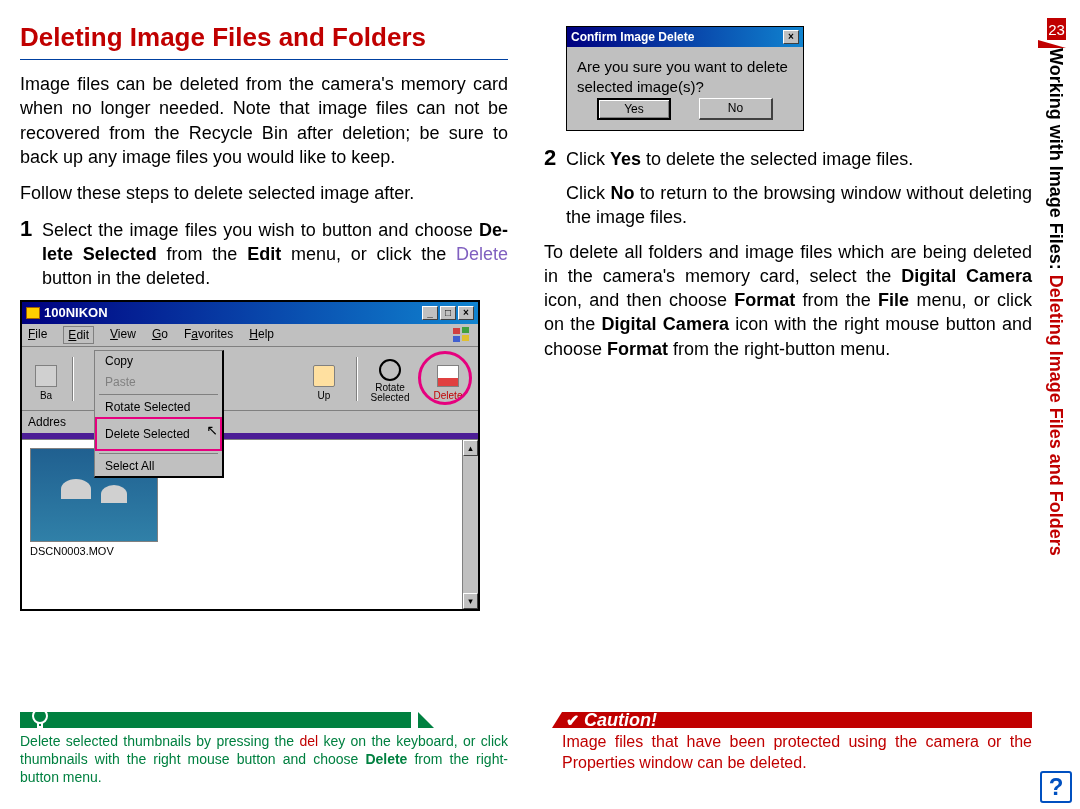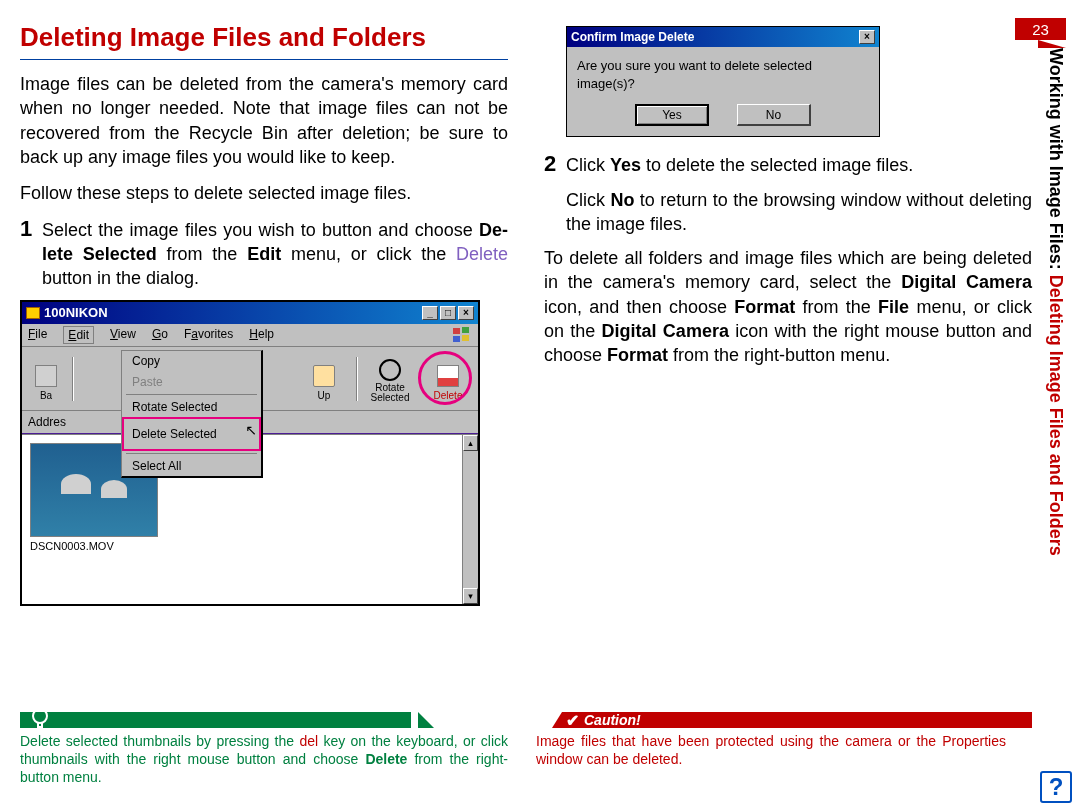--- a/index.html
+++ b/index.html
@@ -35,21 +35,21 @@
   .step { display: flex; gap: 8px; margin-bottom: 10px; text-align: justify;}
   .step-num { font-weight: bold; font-size: 22px; line-height: 1; min-width: 14px;}
   .step-body { flex: 1; }
   .purple { color: #8060c0; }
   b { font-weight: bold; }
 
   
   .pageno {
     position: absolute;
     top: 18px; right: 14px;
-    width: 51px; height: 22px;
+    width: 19px; height: 22px;
     background: #c00000;
     color: #fff;
     font-size: 15px;
     display: flex;
     align-items: center;
     justify-content: center;
   }
   .sidebar-text {
     position: absolute;
     top: 48px; right: 14px;
@@ -76,38 +76,38 @@
   }
 
   
   .greenbar, .redbar {
     position: absolute;
     height: 16px;
     top: 712px;
   }
   .greenbar { left: 20px; width: 460px; background: linear-gradient(90deg, #008040 85%, #fff 85%);}
   .greenbar::after { content:''; position:absolute; right:46px; top:0; border-top:16px solid #fff; border-left:16px solid #008040;}
-  .redbar   { left: 562px; width: 470px; background: #c00000; color:#fff; font-style:italic; font-size:14px; padding-left:22px; line-height:16px;}
+  .redbar   { left: 562px; width: 470px; background: #c00000; color:#fff; font-style:italic; font-size:18px; padding-left:22px; line-height:16px;}
   .redbar::before { content:''; position:absolute; left:-10px; top:0; border-top:16px solid #fff; border-right:10px solid #c00000;}
 
   .greennote {
     position: absolute;
     left: 20px; top: 732px;
     width: 488px;
     color: #008040;
     font-size: 14px;
     text-align: justify;
     line-height: 1.3;
   }
   .rednote {
     position: absolute;
-    left: 536px; top: 732px;
+    left: 562px; top: 732px;
     width: 470px;
     color: #c00000;
-    font-size: 14px;
+    font-size: 16px;
     text-align: justify;
     line-height: 1.3;
   }
   .del { color: #c00000; }
   .tick-icon {
     position: absolute;
     left: 566px; top: 711px;
     width: 16px; height: 16px;
     color: #fff;
     font-weight: bold;
@@ -157,25 +157,25 @@
   .menubar .u { text-decoration: underline; }
   .toolbar { display:flex; padding:4px; gap:6px; align-items:center; border-bottom:1px solid #808080; height:64px; position:relative;}
   .tbtn { width:52px; height:52px; display:flex; flex-direction:column; align-items:center; justify-content:flex-end; font-size:10px; gap:2px; padding-bottom:2px;}
   .tbtn .ico { width:22px;height:22px;border:1px solid #808080;background:#e0e0e0;}
   .tbtn.up .ico { background:#ffe0a0; border-radius:2px;}
   .tbtn.rot .ico { border-radius:50%; border:2px solid #000; background:transparent;}
   .tbtn.del .ico { background:#fff;}
   .red-circle { position:absolute; right:6px; top:4px; width:54px; height:54px; border:3px solid #e6007e; border-radius:50%; pointer-events:none;}
   .toolbar .sep { width:2px; height:44px; border-left:1px solid #808080; border-right:1px solid #fff;}
   .toolbar .back { width:40px;}
-  .addressbar { padding:3px 6px; border-bottom:1px solid #4c1d95; display:flex; align-items:flex-end; gap:4px;}
+  .addressbar { padding:3px 6px; border-bottom:6px solid #4c1d95; display:flex; align-items:flex-end; gap:4px;}
   .dropdown-open {
-    position:absolute; left:72px; top:48px; width:142px; background:#c0c0c0;
+    position:absolute; left:72px; top:48px; width:130px; background:#c0c0c0;
     border:1px solid #808080; border-right:2px solid #000; border-bottom:2px solid #000;
-    z-index:5; font-size:12px;margin-left:27px;
+    z-index:5; font-size:12px;
   }
   .dropdown-open div { padding:2px 10px; }
   .dropdown-open .disabled { color:#808080; }
   .dropdown-open .hr { height:1px; background:#808080; margin:2px 4px; padding:0;}
   .dropdown-open .selected { border:2px solid #e6007e; padding:7px 8px; position:relative;}
   .cursor { position:absolute; right:2px; top:2px; font-size:14px;}
   .thumbs { background:#fff; height:170px; padding:8px; display:flex; gap:10px; border-top:1px solid #808080; position:relative;}
   .thumb { width:130px; }
   .thumb .img { width:128px; height:94px; background:#6090b0; border:1px solid #808080; position:relative; overflow:hidden;}
   .thumb .cap { font-size:11px; margin-top:2px;}
@@ -184,49 +184,49 @@
   .img.beach::after  { content:''; position:absolute; left:50px; bottom:14px; width:14px; height:24px; background:#e0c040; border-radius:6px 6px 0 0;}
   .img.beach2{ background: linear-gradient(#7eb0d4 40%, #c8a885 40%);}
   .img.dolphin{ background: linear-gradient(#206090, #3080a8);}
   .img.dolphin::before{content:''; position:absolute; left:30px; top:30px; width:30px;height:20px;background:#d0d0d0;border-radius:50% 50% 0 0;}
   .img.dolphin::after{content:''; position:absolute; left:70px; top:36px; width:26px;height:18px;background:#d0d0d0;border-radius:50% 50% 0 0;}
   .thumbs .sbar { position:absolute; right:0; top:0; bottom:0; width:16px; background:#c0c0c0; border-left:1px solid #808080;}
   .thumbs .sbar .arr { height:16px; background:#c0c0c0; border:1px solid #fff; border-right-color:#404040; border-bottom-color:#404040; display:flex;align-items:center;justify-content:center; font-size:9px;}
   .winrel { position: relative; }
 
   
-  .dlg { width:314px; border:1px solid #000; background:#c0c0c0; font-family:"MS Sans Serif",Tahoma,Arial,sans-serif; font-size:12px; margin:6px 0 16px 22px;}
+  .dlg { width:238px; border:1px solid #000; background:#c0c0c0; font-family:"MS Sans Serif",Tahoma,Arial,sans-serif; font-size:12px; margin:6px 0 16px 22px;}
   .dlg .titlebar { font-size:12px; }
   .dlg .body { padding:10px; }
-  .dlg .msg { font-size:13px; margin-bottom:12px;}
+  .dlg .msg { font-size:15px; }
   .dlg .btns { display:flex; gap:28px; justify-content:center;}
   .dlg button { width:74px; height:22px; background:#c0c0c0; border:1px solid #fff; border-right:2px solid #404040; border-bottom:2px solid #404040; font-size:12px;}
   .dlg button.default { border:2px solid #000; box-shadow: inset 1px 1px 0 #fff, inset -1px -1px 0 #808080;}
 
   .redcol .blk { color:#000; }
 </style>
 </head>
 <body>
 
 <div class="pageno">23</div>
 <div class="sidebar-text">
   <div class="slash"></div>
   <div class="inner redcol"><span class="blk">Working with Image Files: </span><span>Deleting Image Files and Folders</span></div>
 </div>
 
 <div class="page">
 
   <div class="col">
     <h1>Deleting Image Files and Folders</h1>
     <p>Image files can be deleted from the camera's memory card when no longer needed.  Note that image files can not be recovered from the Recycle Bin after deletion; be sure to back up any image files you would like to keep.</p>
-    <p>Follow these steps to delete selected image files.</p>
+    <p>Follow these steps to delete selected image after.</p>
     <div class="step">
       <div class="step-num">1</div>
       <div class="step-body">
-        <span>Select the image files you wish to button and choose </span><b>De­lete Selected</b><span> from the </span><b>Edit</b><span> menu, or click the </span><span class="purple">Delete</span><span> button in the dialog.</span>
+        <span>Select the image files you wish to button and choose </span><b>De­lete Selected</b><span> from the </span><b>Edit</b><span> menu, or click the </span><span class="purple">Delete</span><span> button in the deleted.</span>
       </div>
     </div>
 
     <div class="win winrel">
       <div class="titlebar">
         <span><span style="display:inline-block;width:14px;height:12px;background:#ffcf00;border:1px solid #a06000;margin-right:4px;vertical-align:-2px;"></span><span>100NIKON</span></span>
         <span class="wbtns">
           <span class="wbtn">_</span>
           <span class="wbtn">□</span>
           <span class="wbtn">×</span>

